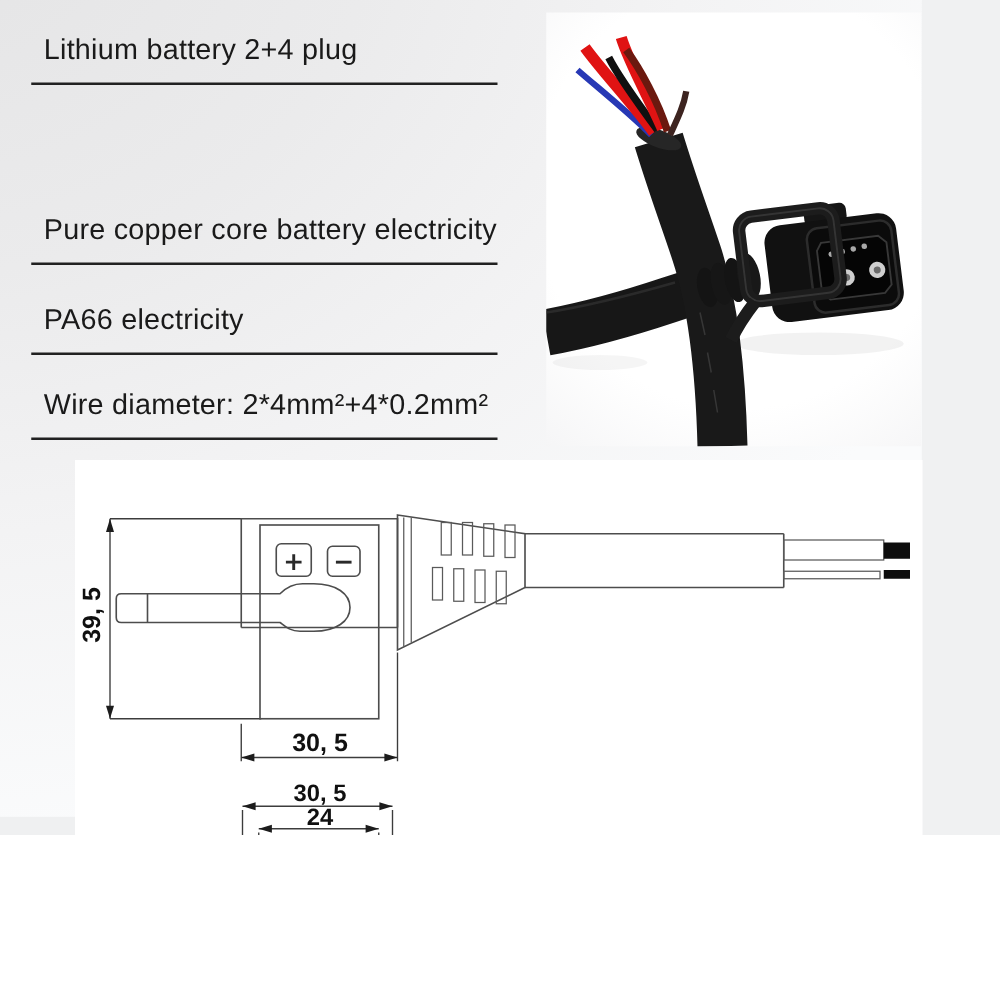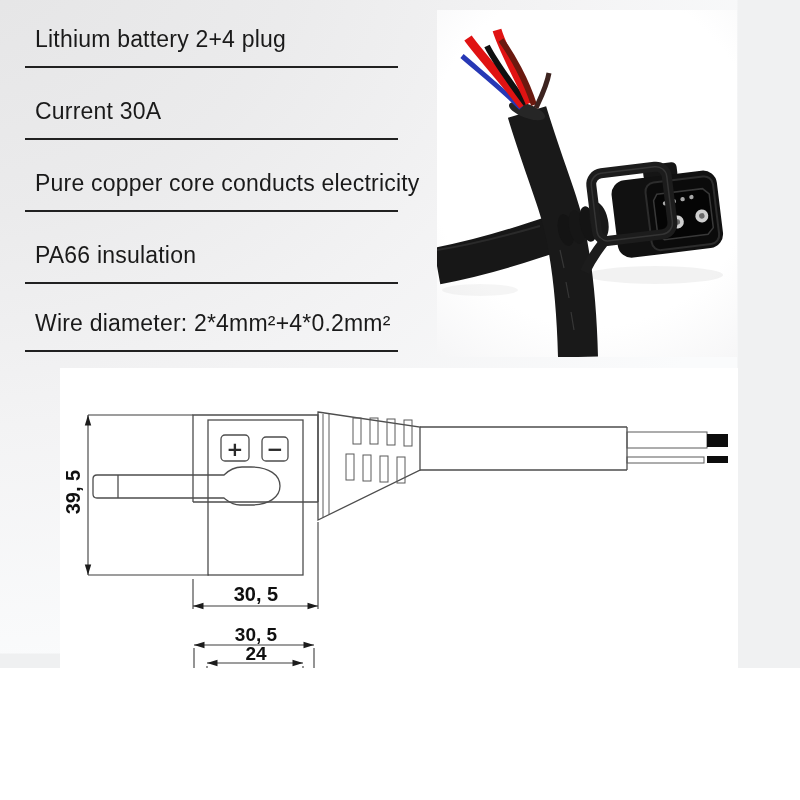--- a/index.html
+++ b/index.html
@@ -41,28 +41,25 @@
   .tipfill{fill:#0d0d0d;stroke:none;}
 </style>
 </head>
 <body>
 
 <div class="canvas">
 
   <div class="feature" style="top:-4px">
       <span>Lithium battery 2+4 plug</span>
     </div>
-  <div class="feature" style="top:68px">
-      <span>Current 30A</span>
-    </div>
   <div class="feature" style="top:140px">
-      <span>Pure copper core conducts electricity</span>
+      <span>Pure copper core battery electricity</span>
     </div>
   <div class="feature" style="top:212px">
-      <span>PA66 insulation</span>
+      <span>PA66 electricity</span>
     </div>
   <div class="feature" style="top:280px">
       <span>Wire diameter: 2*4mm²+4*0.2mm²</span>
     </div>
 
   <div class="photo-panel">
     <svg width="300" height="347" viewBox="437 10 300 347">
 
       <ellipse cx="655" cy="275" rx="68" ry="9" fill="#000000" opacity="0.05"></ellipse>
       <ellipse cx="480" cy="290" rx="38" ry="6" fill="#000000" opacity="0.04"></ellipse>

